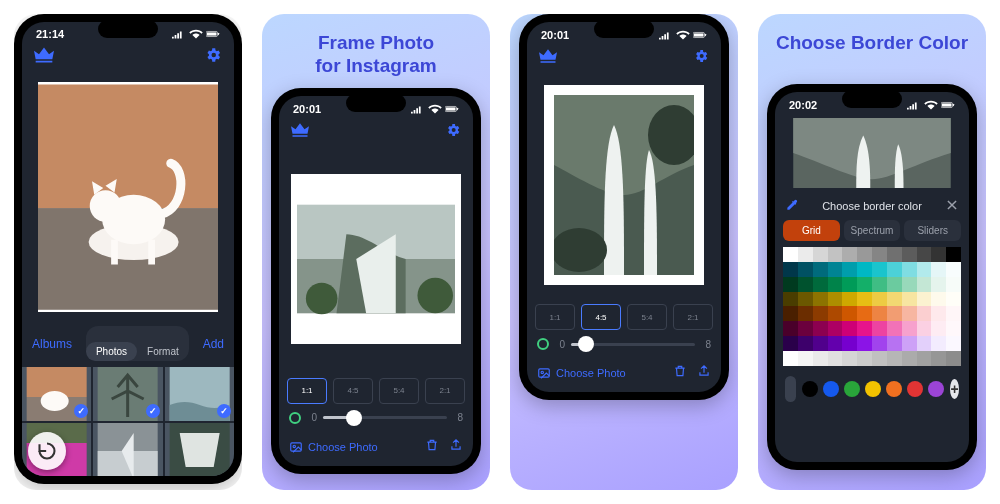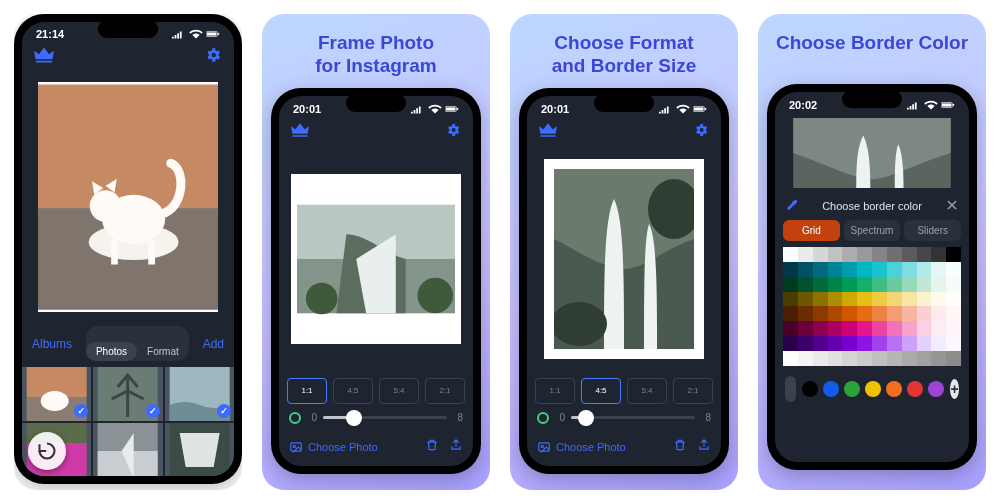--- a/index.html
+++ b/index.html
@@ -312,22 +312,20 @@
           <span><svg width="14" height="14" viewBox="0 0 24 24" fill="none" stroke="currentColor" stroke-width="2">
                 <path d="M12 3v12M7 8l5-5 5 5M5 14v5h14v-5"></path>
               </svg></span>
         </span>
       </div>
     </div>
   </div>
 </div>
 
 <div class="panel">
-  <div class="panel-title" style="white-space:pre-line">Choose Format
-and Border Size</div>
   <div class="phone">
     <div class="notch"></div>
     <div class="screen" style="height:370px;">
       <div class="statusbar">
         <span>20:01</span>
         <span class="status-icons">
           <svg viewBox="0 0 16 10">
               <path fill="#fff" d="M0 8h2v2H0zM3 6h2v4H3zM6 4h2v6H6zM9 2h2v8H9z"></path>
             </svg>
           <svg viewBox="0 0 16 10">

